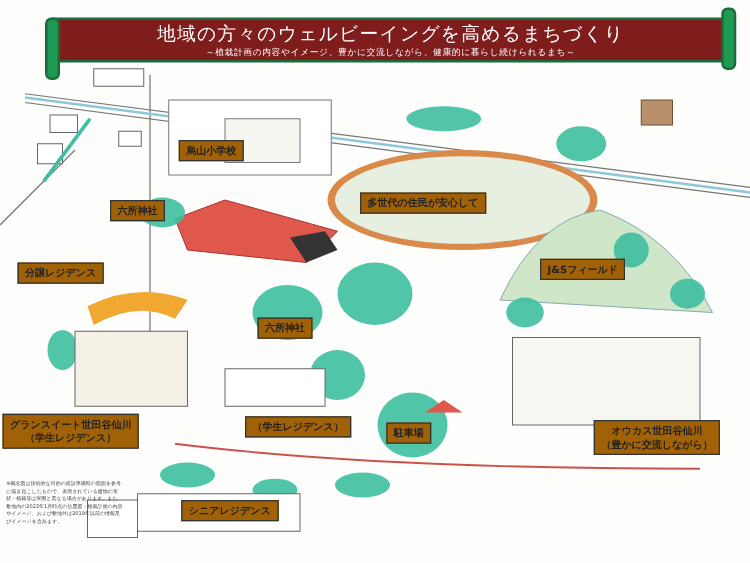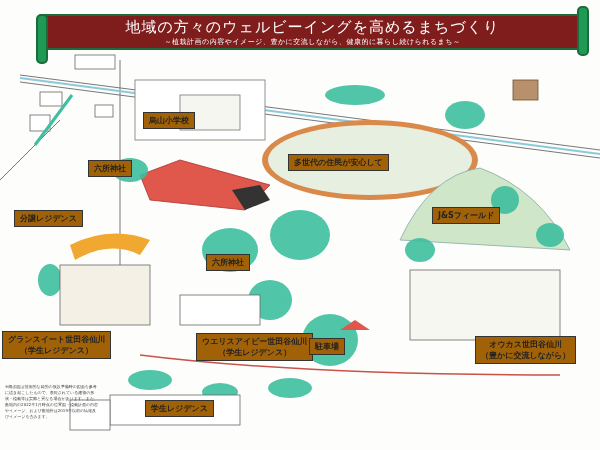--- a/index.html
+++ b/index.html
@@ -124,26 +124,25 @@
 <div class="label" style="left:288px; top:154px;">多世代の住民が安心して</div>
 <div class="label" style="left:432px; top:207px;">J&amp;Sフィールド</div>
 <div class="label" style="left:206px; top:254px;">六所神社</div>
 
 <div class="label" style="left:2px; top:331px;">
   <div>グランスイート世田谷仙川</div>
   <div>（学生レジデンス）</div>
 </div>
 
 <div class="label" style="left:196px; top:333px;">
-  <div>ウエリスアイビー世田谷仙川</div>
   <div>（学生レジデンス）</div>
 </div>
 
 <div class="label" style="left:309px; top:338px;">駐車場</div>
 
 <div class="label" style="left:475px; top:336px;">
   <div>オウカス世田谷仙川</div>
   <div>（豊かに交流しながら）</div>
 </div>
 
-<div class="label" style="left:145px; top:400px;">学生レジデンス</div>
+<div class="label" style="left:145px; top:400px;">シニアレジデンス</div>
 
 <div class="footnote">※概念図は技術的な目的の仮設準備時の図面を参考に描き起こしたもので、表現されている建物の形状・植栽等は実際と異なる場合があります。また、敷地内の2022年1月時点の位置図・植栽計画の内容やイメージ、および敷地外は2019年以前の情報及びイメージを含みます。</div>
 
 </body></html>

